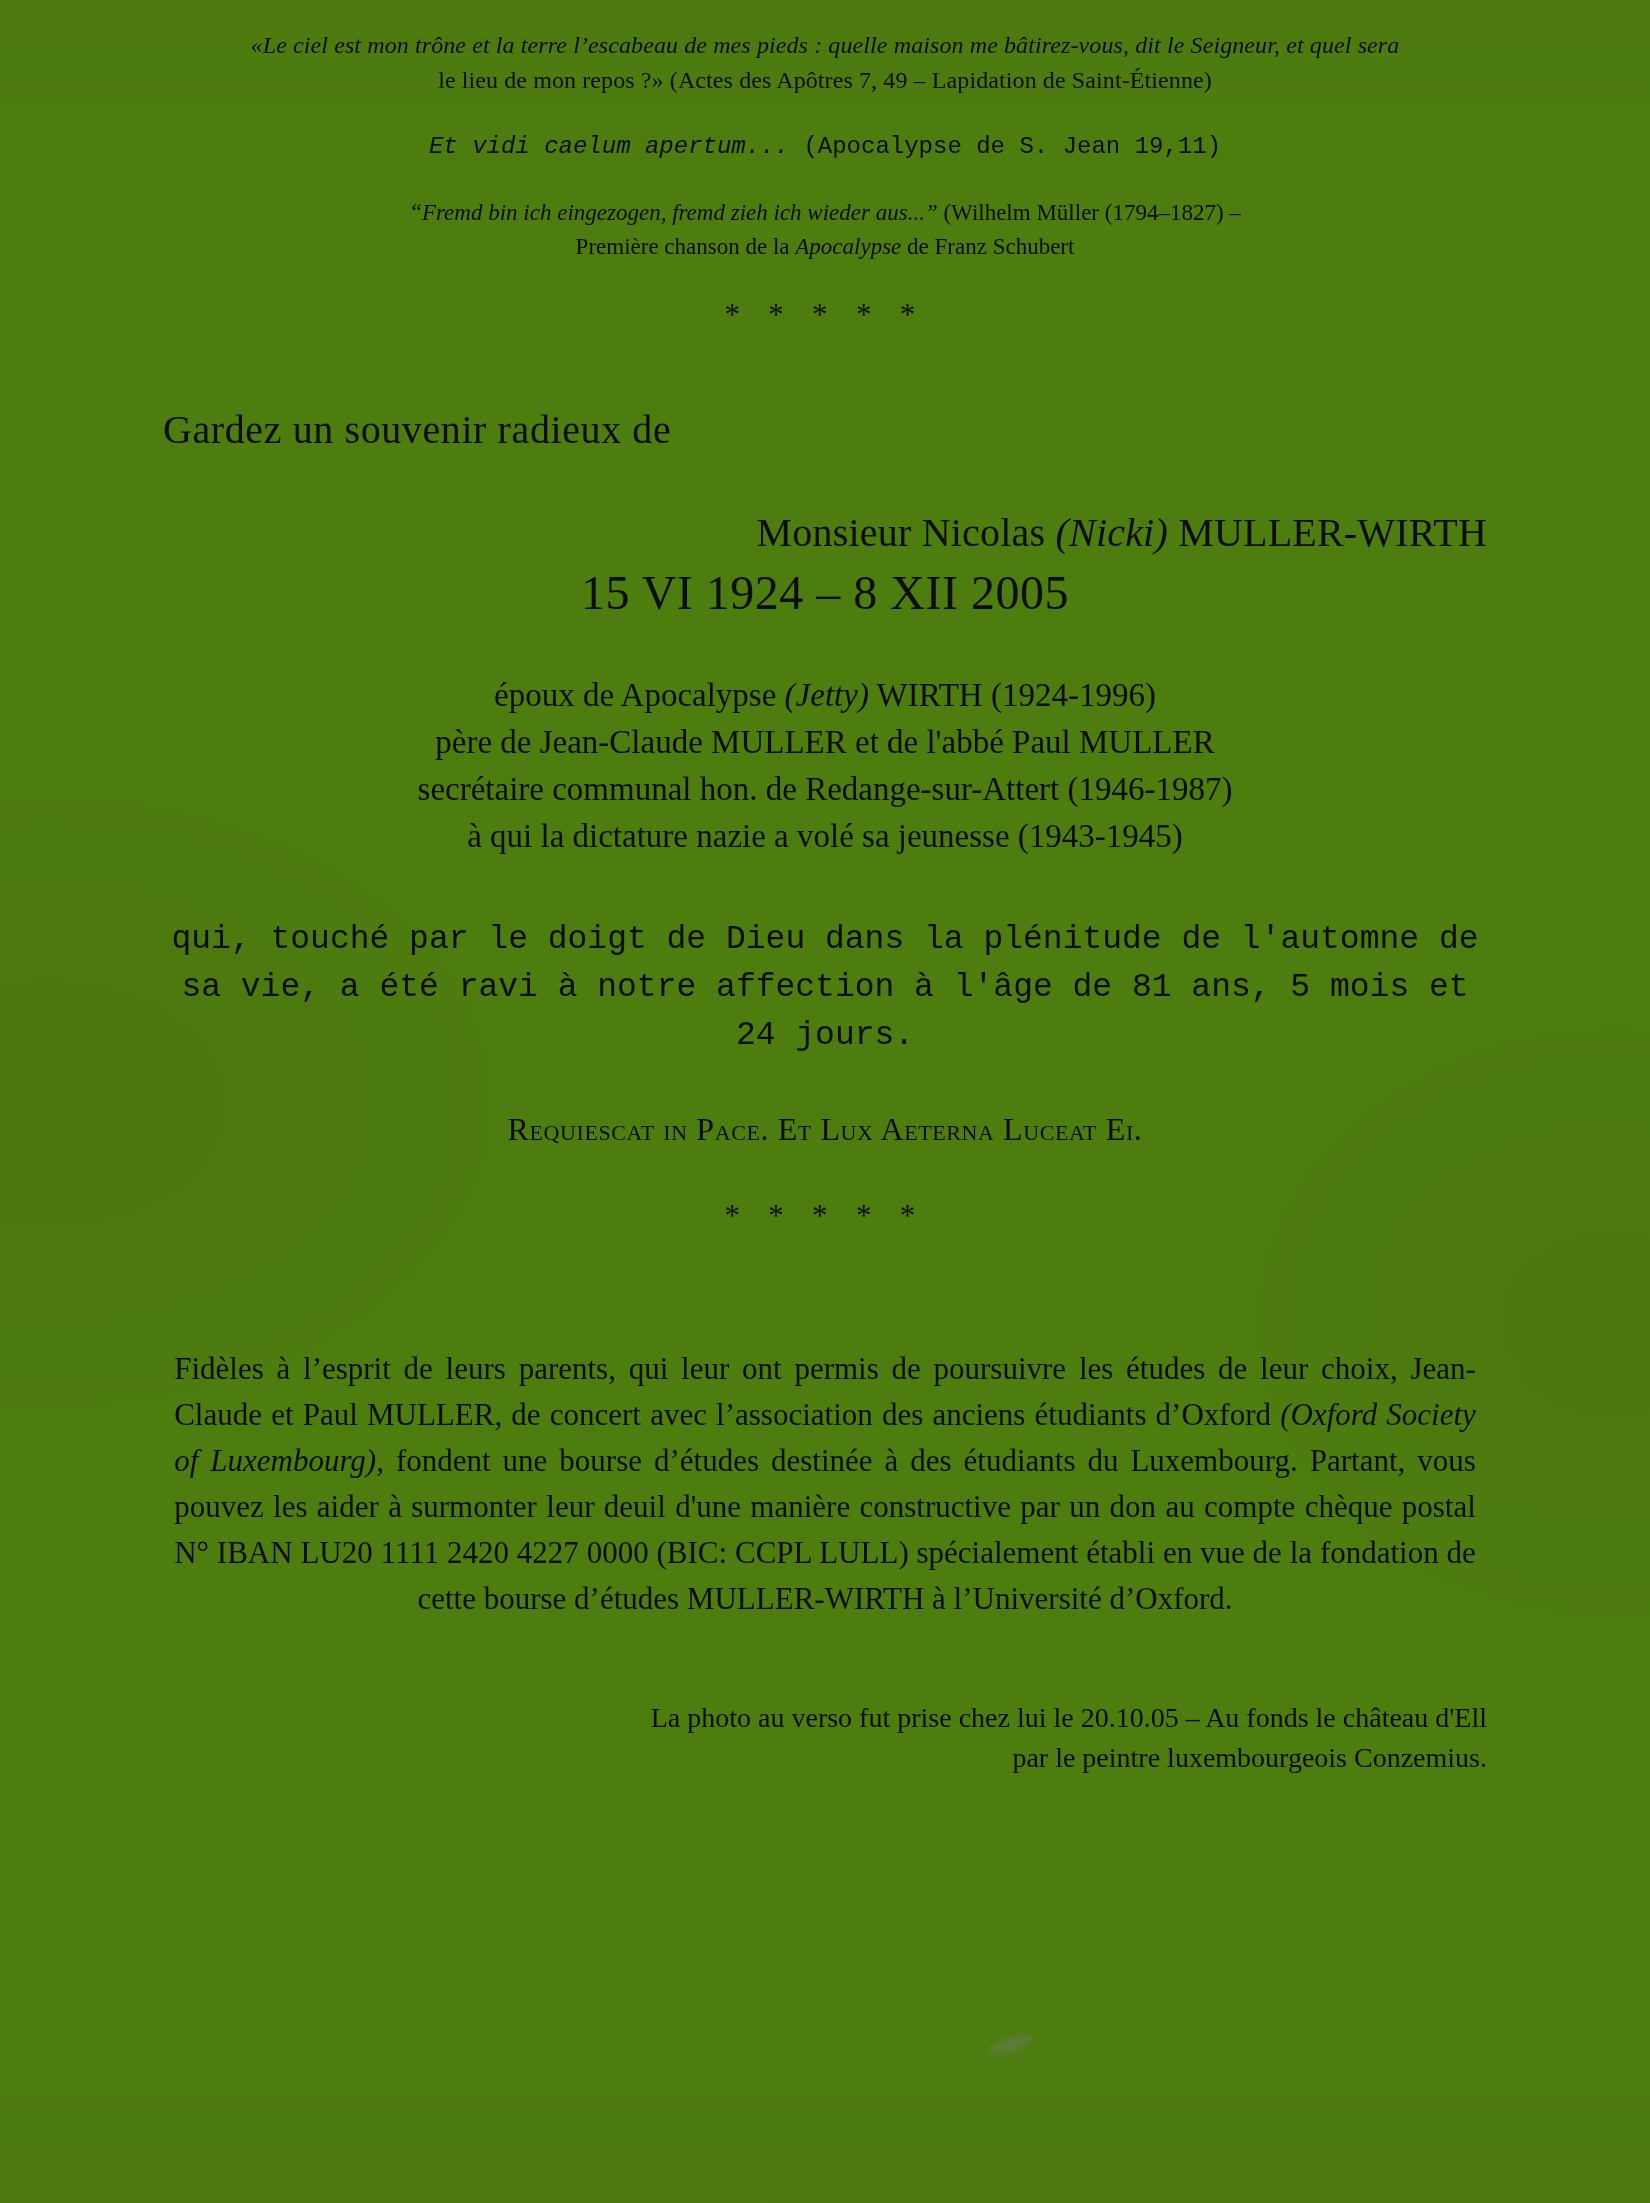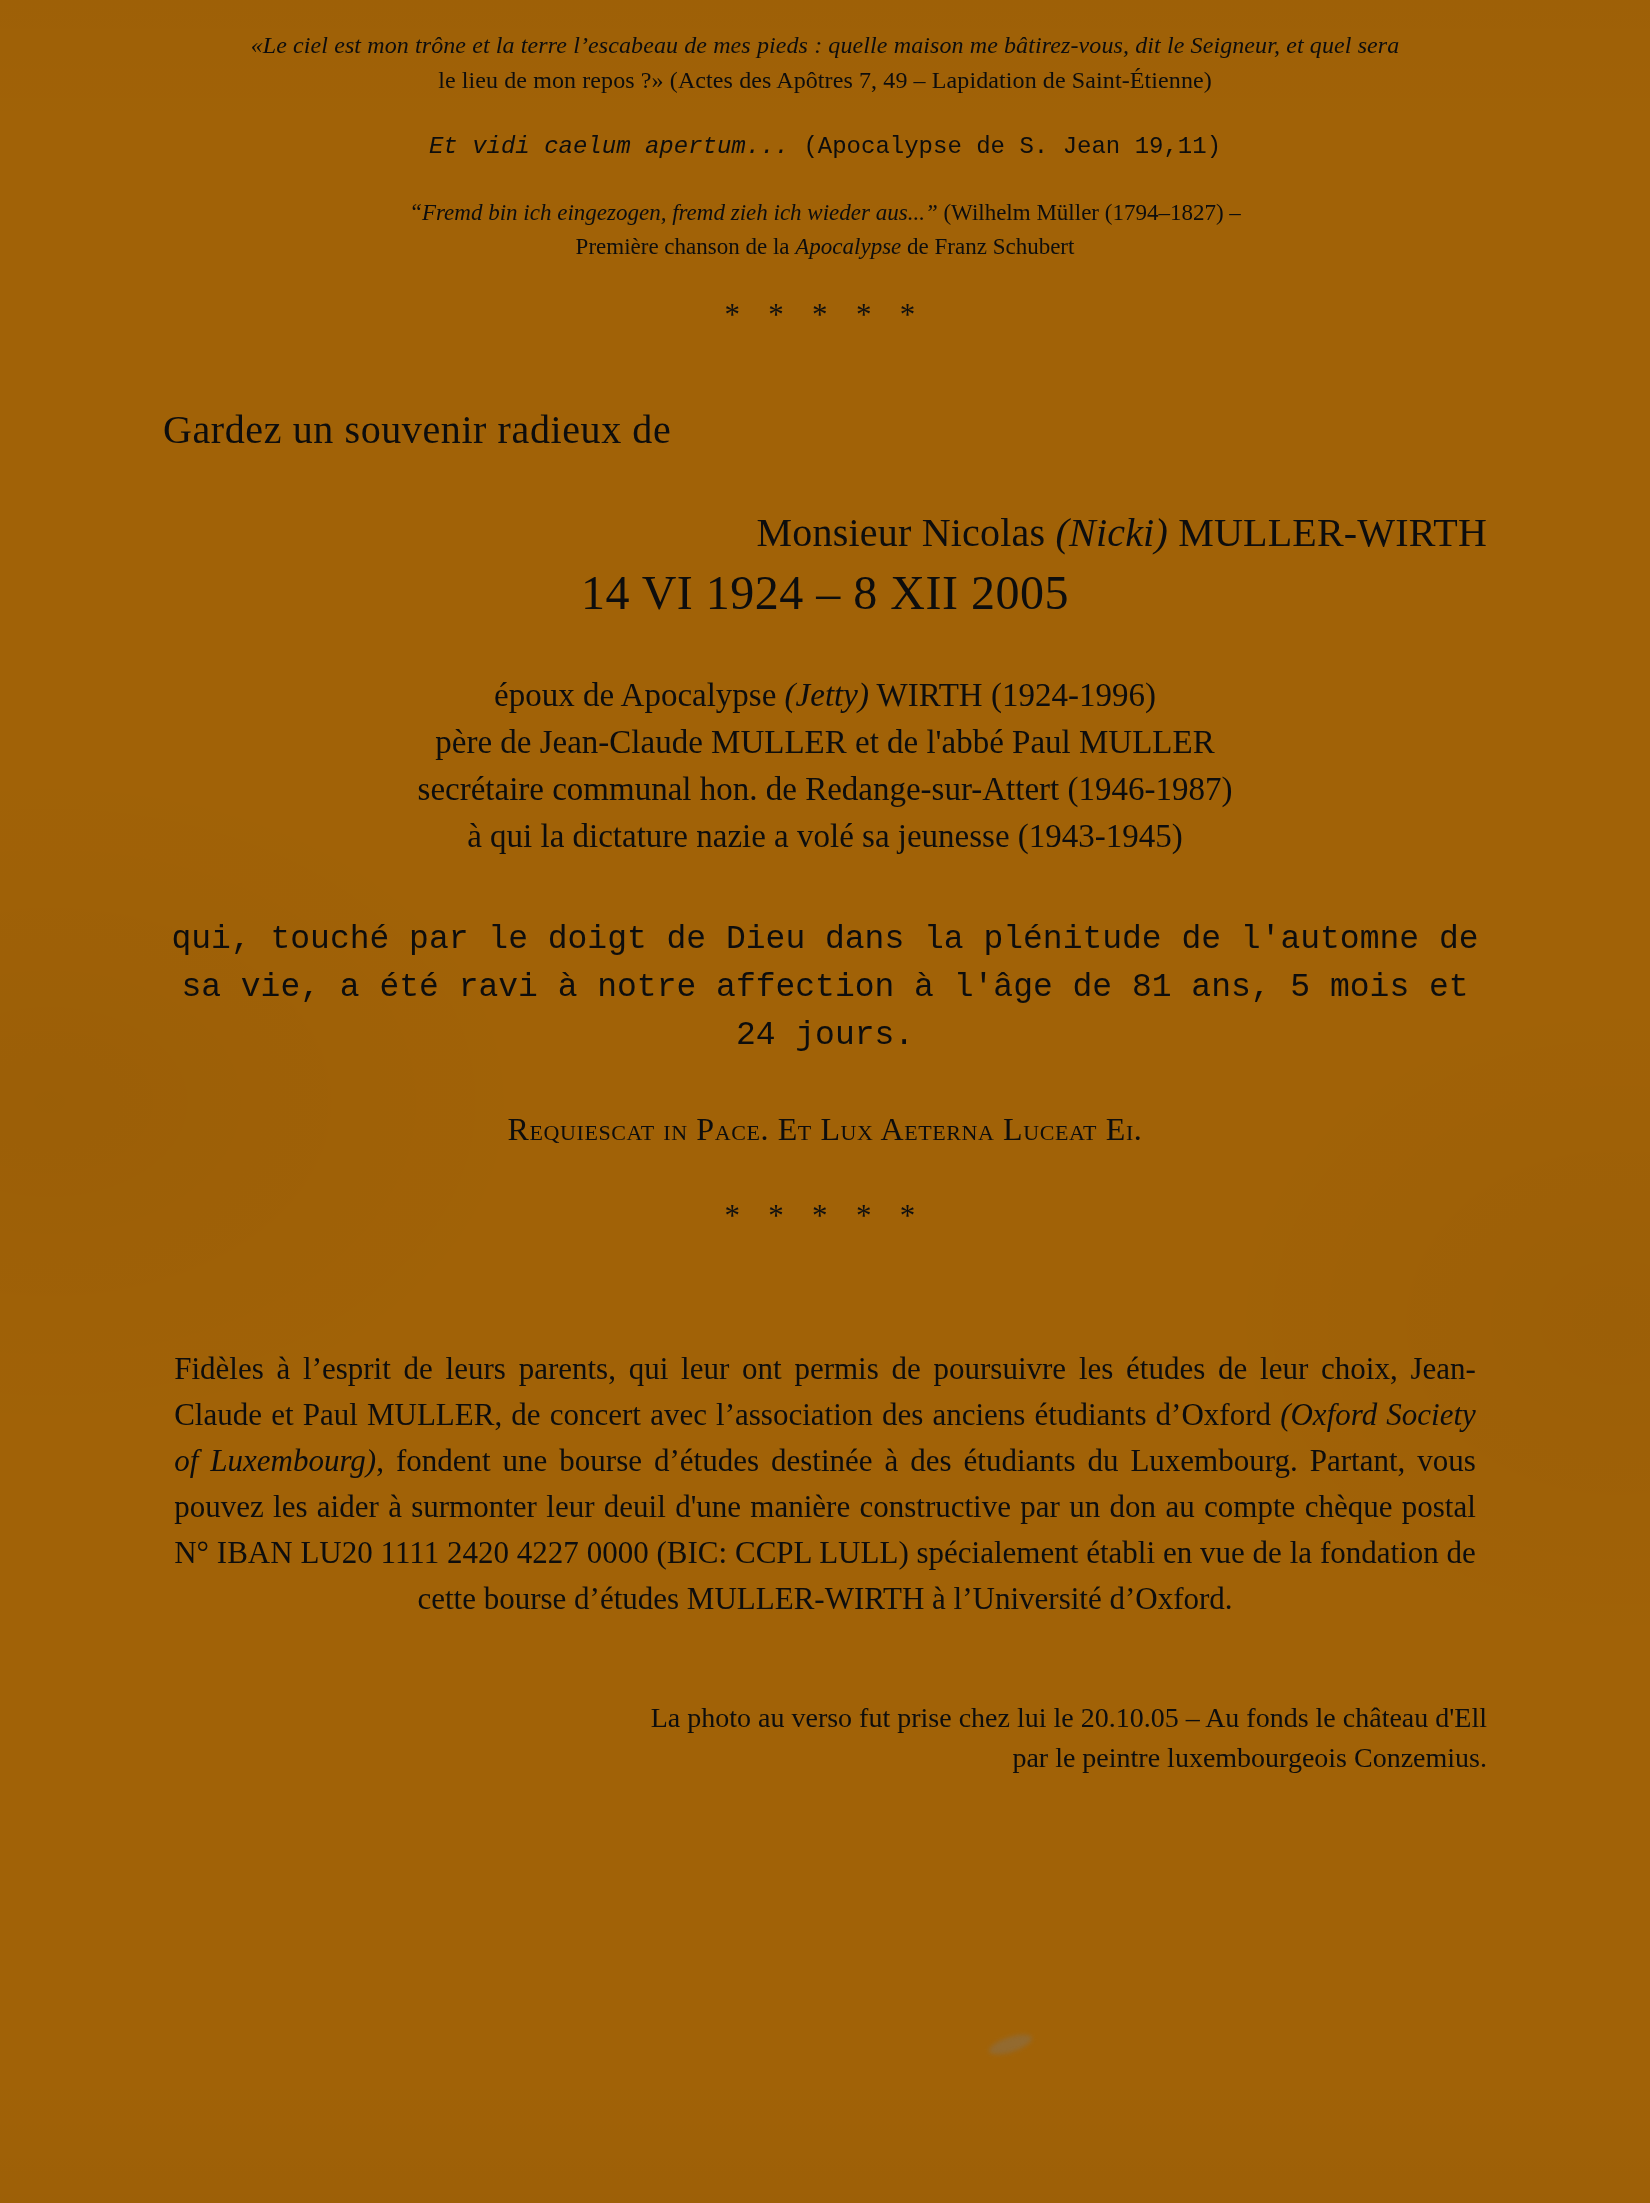--- a/index.html
+++ b/index.html
@@ -14,21 +14,21 @@
     color: #0d0d0d;
     position: relative;
     overflow: hidden;
   }
   .page {
     position: relative;
     width: 1650px;
     height: 2204px;
     box-sizing: border-box;
     padding: 0;
-    background: #a16207;
+    background: #4d7c0f;
   }
   
   .page::after {
     content: "";
     position: absolute;
     inset: 0;
     pointer-events: none;
     background:
       radial-gradient(ellipse at 3% 50%, rgba(0,0,0,0.035) 0%, rgba(0,0,0,0) 22%),
       radial-gradient(ellipse at 98% 60%, rgba(0,0,0,0.03) 0%, rgba(0,0,0,0) 18%),
@@ -190,21 +190,21 @@
     <div class="stars">* * * * *</div>
 
     <div class="keepsake">Gardez un souvenir radieux de</div>
 
     <div class="name-line">
       <span>Monsieur Nicolas</span>
       <span class="nick">(Nicki)</span>
       <span>MULLER-WIRTH</span>
     </div>
 
-    <div class="dates-line">14 VI 1924 – 8 XII 2005</div>
+    <div class="dates-line">15 VI 1924 – 8 XII 2005</div>
 
     <div class="relations">
       <div>
         <span>époux de Apocalypse </span><span class="nick2">(Jetty)</span><span> WIRTH (1924-1996)</span>
       </div>
       <div>père de Jean-Claude MULLER et de l'abbé Paul MULLER</div>
       <div>secrétaire communal hon. de Redange-sur-Attert (1946-1987)</div>
       <div>à qui la dictature nazie a volé sa jeunesse (1943-1945)</div>
     </div>
 

